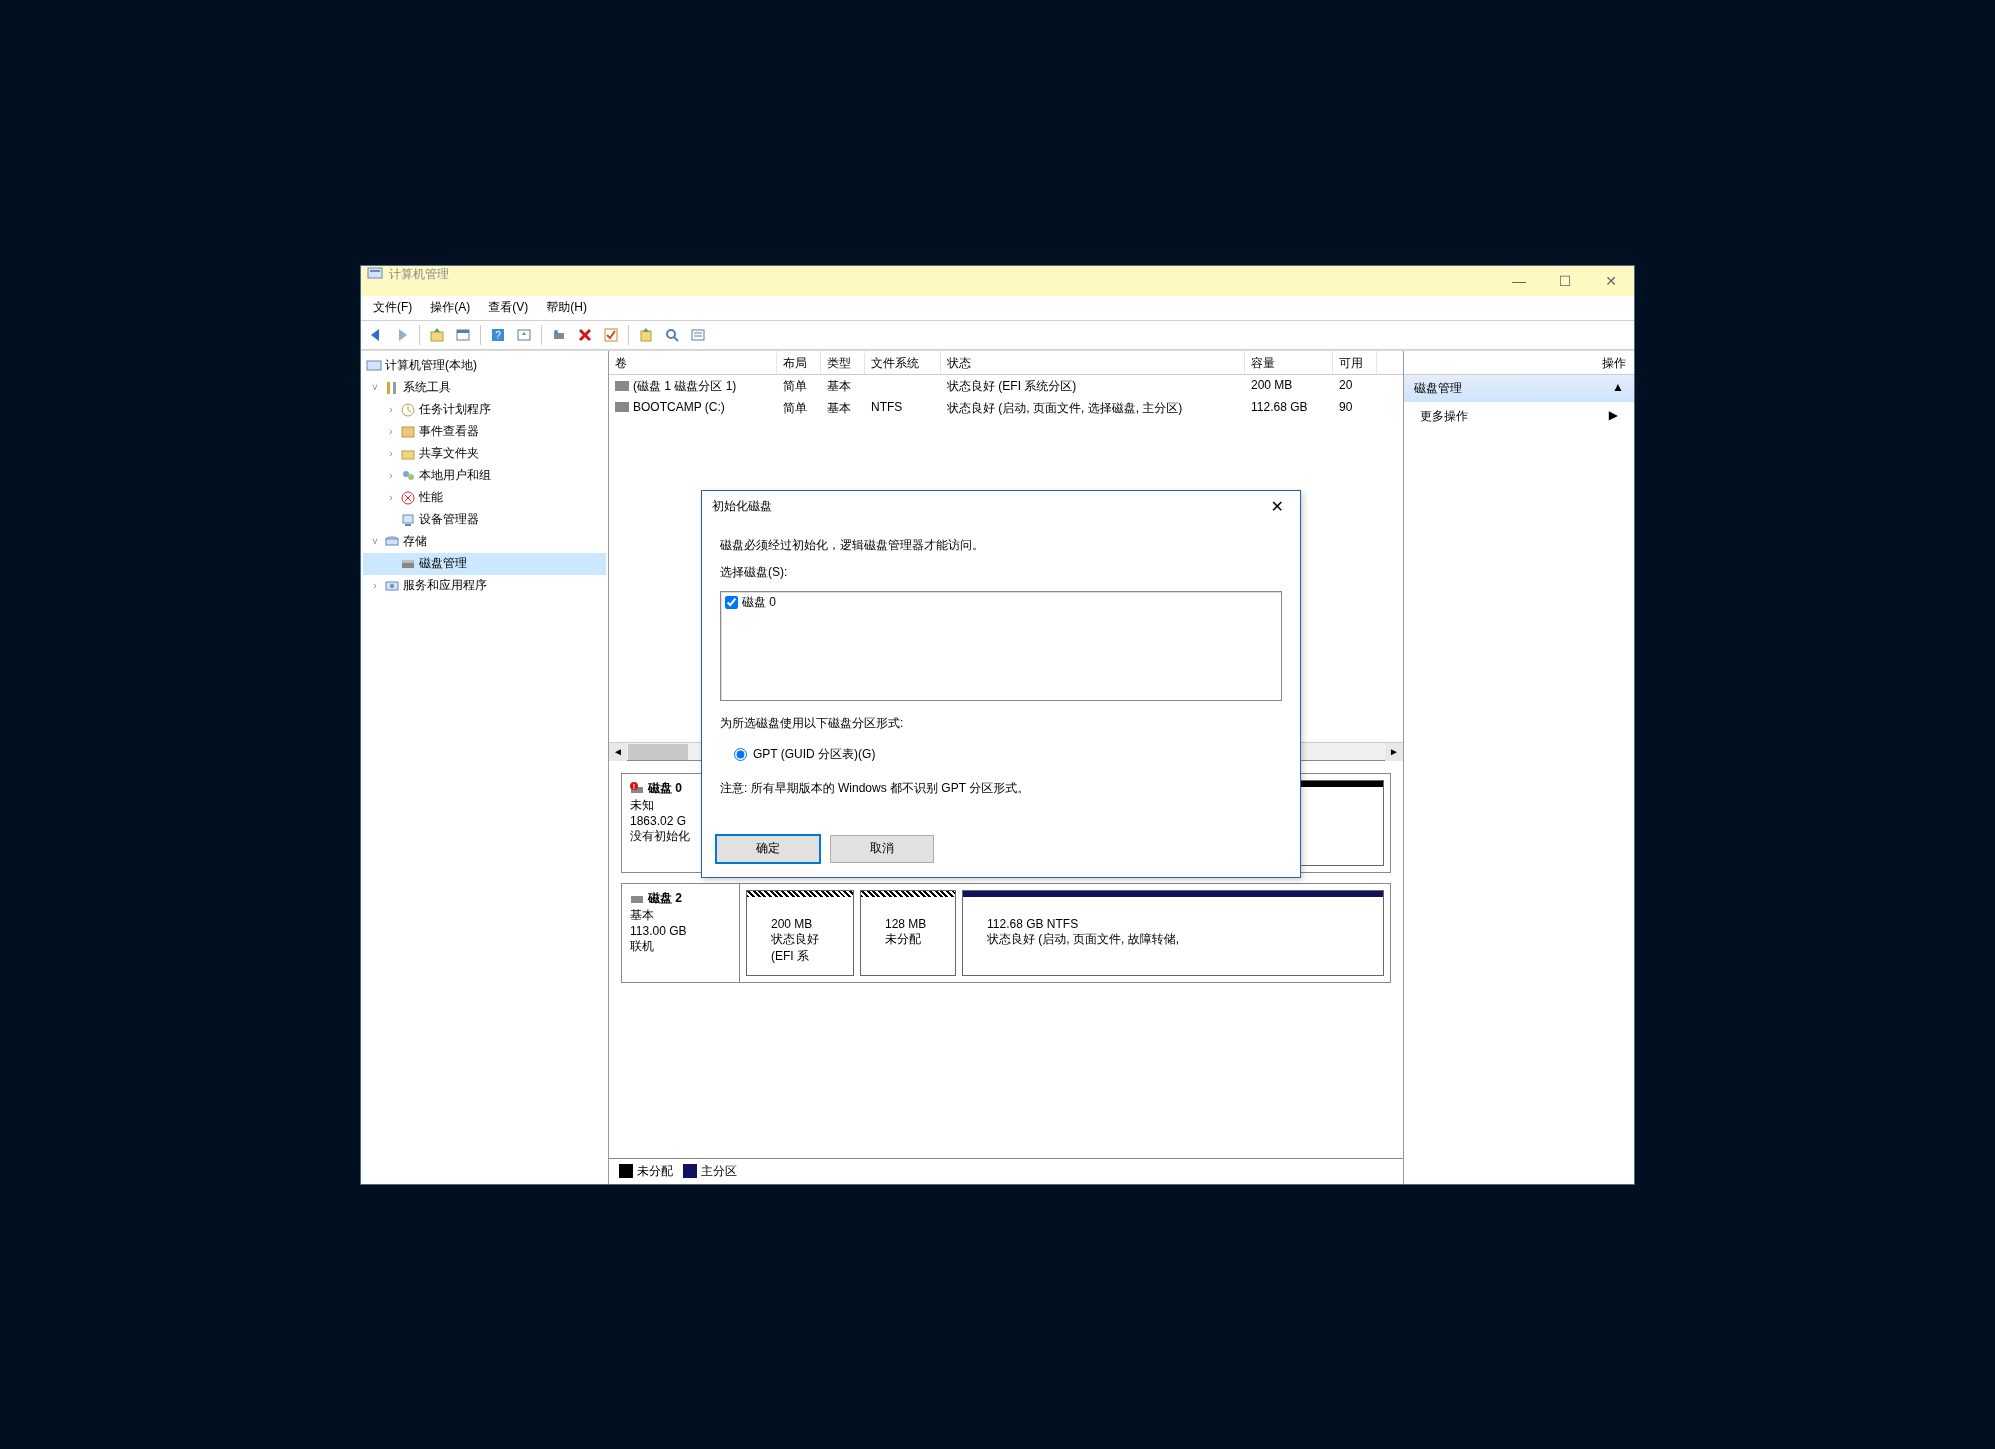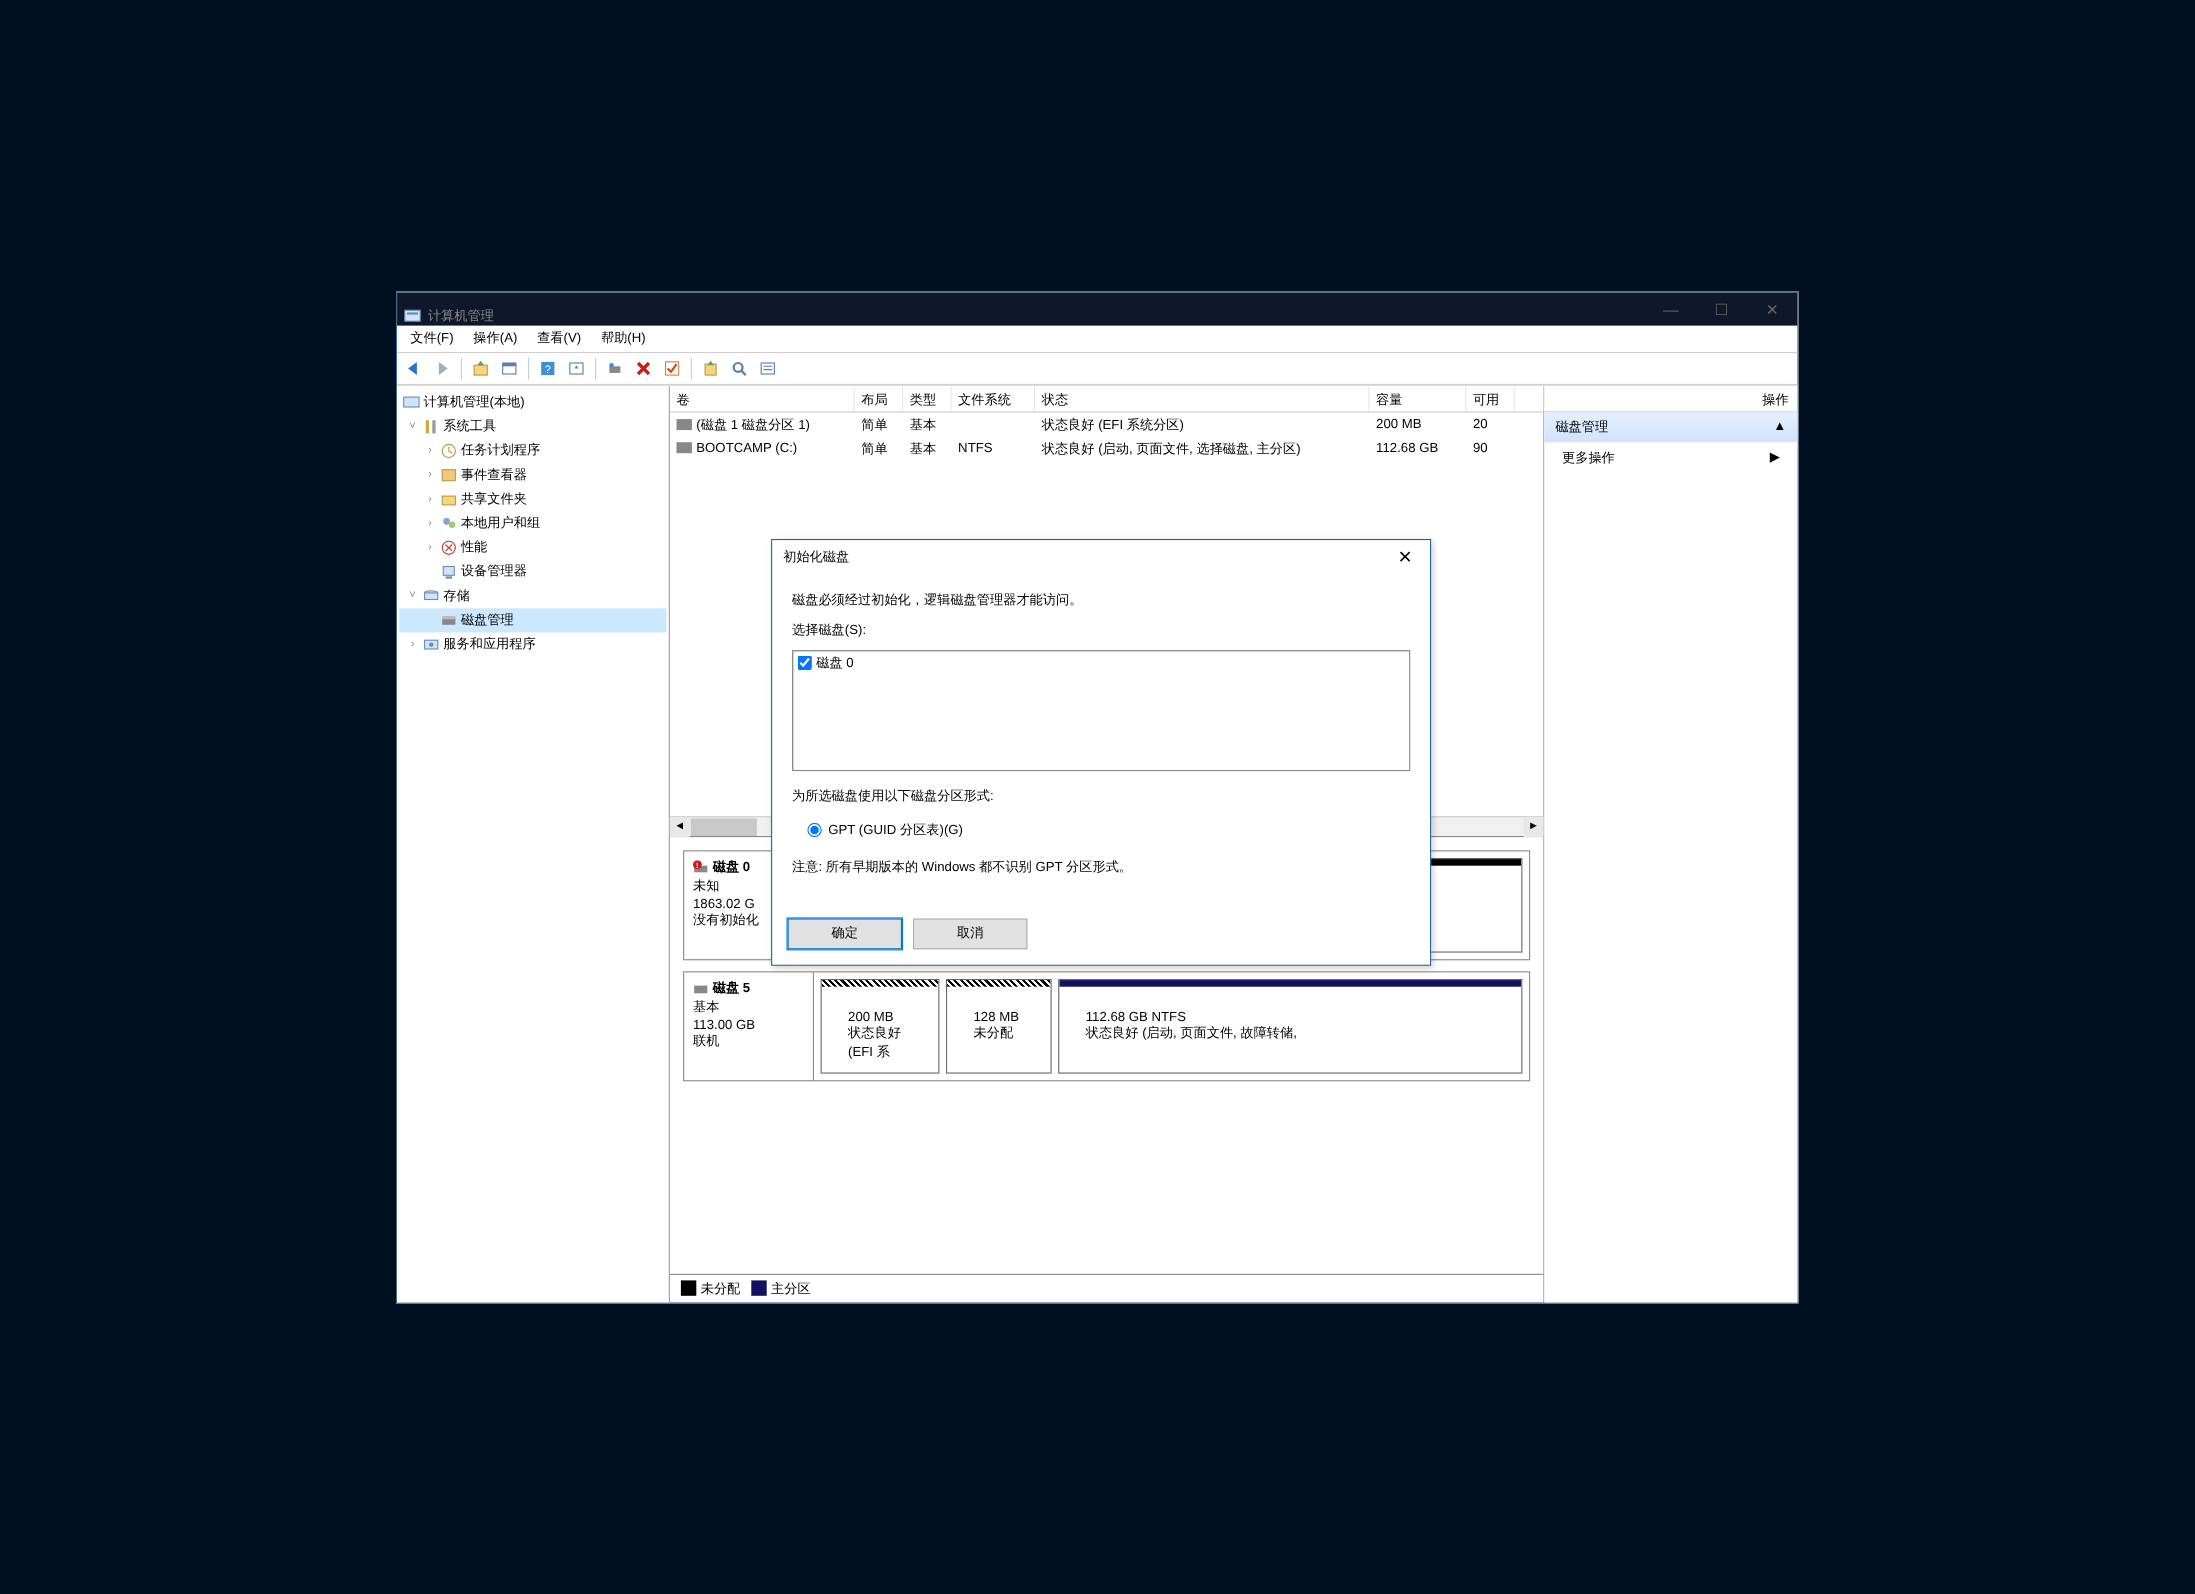--- a/index.html
+++ b/index.html
@@ -1,18 +1,18 @@
 <!DOCTYPE html>
 <html><head>
 <meta charset="utf-8">
 <style>
 * { box-sizing: border-box; margin: 0; padding: 0; font-family: "Microsoft YaHei", "Segoe UI", Tahoma, sans-serif; }
 body { background: #001020; display: flex; align-items: center; justify-content: center; height: 100vh; overflow: hidden; }
 .app { width: 1275px; height: 920px; background: #fff; border: 1px solid #4b6a88; display: flex; flex-direction: column; position: relative; }
-.titlebar { height: 30px; display: flex; align-items: flex-end; padding-left: 6px; background: #0f172a; }
+.titlebar { height: 30px; display: flex; align-items: flex-start; padding-left: 6px; background: #fef9c3; }
 .titlebar .icon { width: 16px; height: 16px; margin-right: 6px; display: inline-block; }
 .tb-title { color: #888; font-size: 12px; }
 .tb-ctrls { margin-left: auto; display: flex; }
 .tb-btn { width: 46px; height: 30px; display: flex; align-items: center; justify-content: center; color: #666; font-size: 14px; }
 .menubar { height: 24px; display: flex; align-items: center; padding: 0 4px; font-size: 12px; gap: 2px; }
 .menubar span { padding: 2px 8px; }
 .toolbar { height: 30px; border-top: 1px solid #d0d0d0; border-bottom: 1px solid #d0d0d0; display: flex; align-items: center; gap: 4px; padding: 0 4px; }
 .tbtn { width: 22px; height: 22px; display: flex; align-items: center; justify-content: center; }
 .tsep { width: 1px; height: 20px; background: #ccc; margin: 0 2px; }
 .dock { flex: 1; display: flex; border-top: 1px solid #ddd; min-height: 0; }
@@ -352,21 +352,21 @@
           </div>
         </div>
         <div class="drow">
           <div class="dlabel">
             <div class="dn">
                 <span>
                   <svg width="14" height="14">
                     <rect x="1" y="4" width="12" height="7" fill="#888"></rect>
                   </svg>
                 </span>
-                <span>磁盘 5</span>
+                <span>磁盘 2</span>
               </div>
             <div>基本</div>
             <div>113.00 GB</div>
             <div>联机</div>
           </div>
           <div class="dparts">
             <div class="dpart dp-un" style="width:108px">
                 <div class="dbar"></div>
                 <div class="dbody">
                   <div>200 MB</div>

